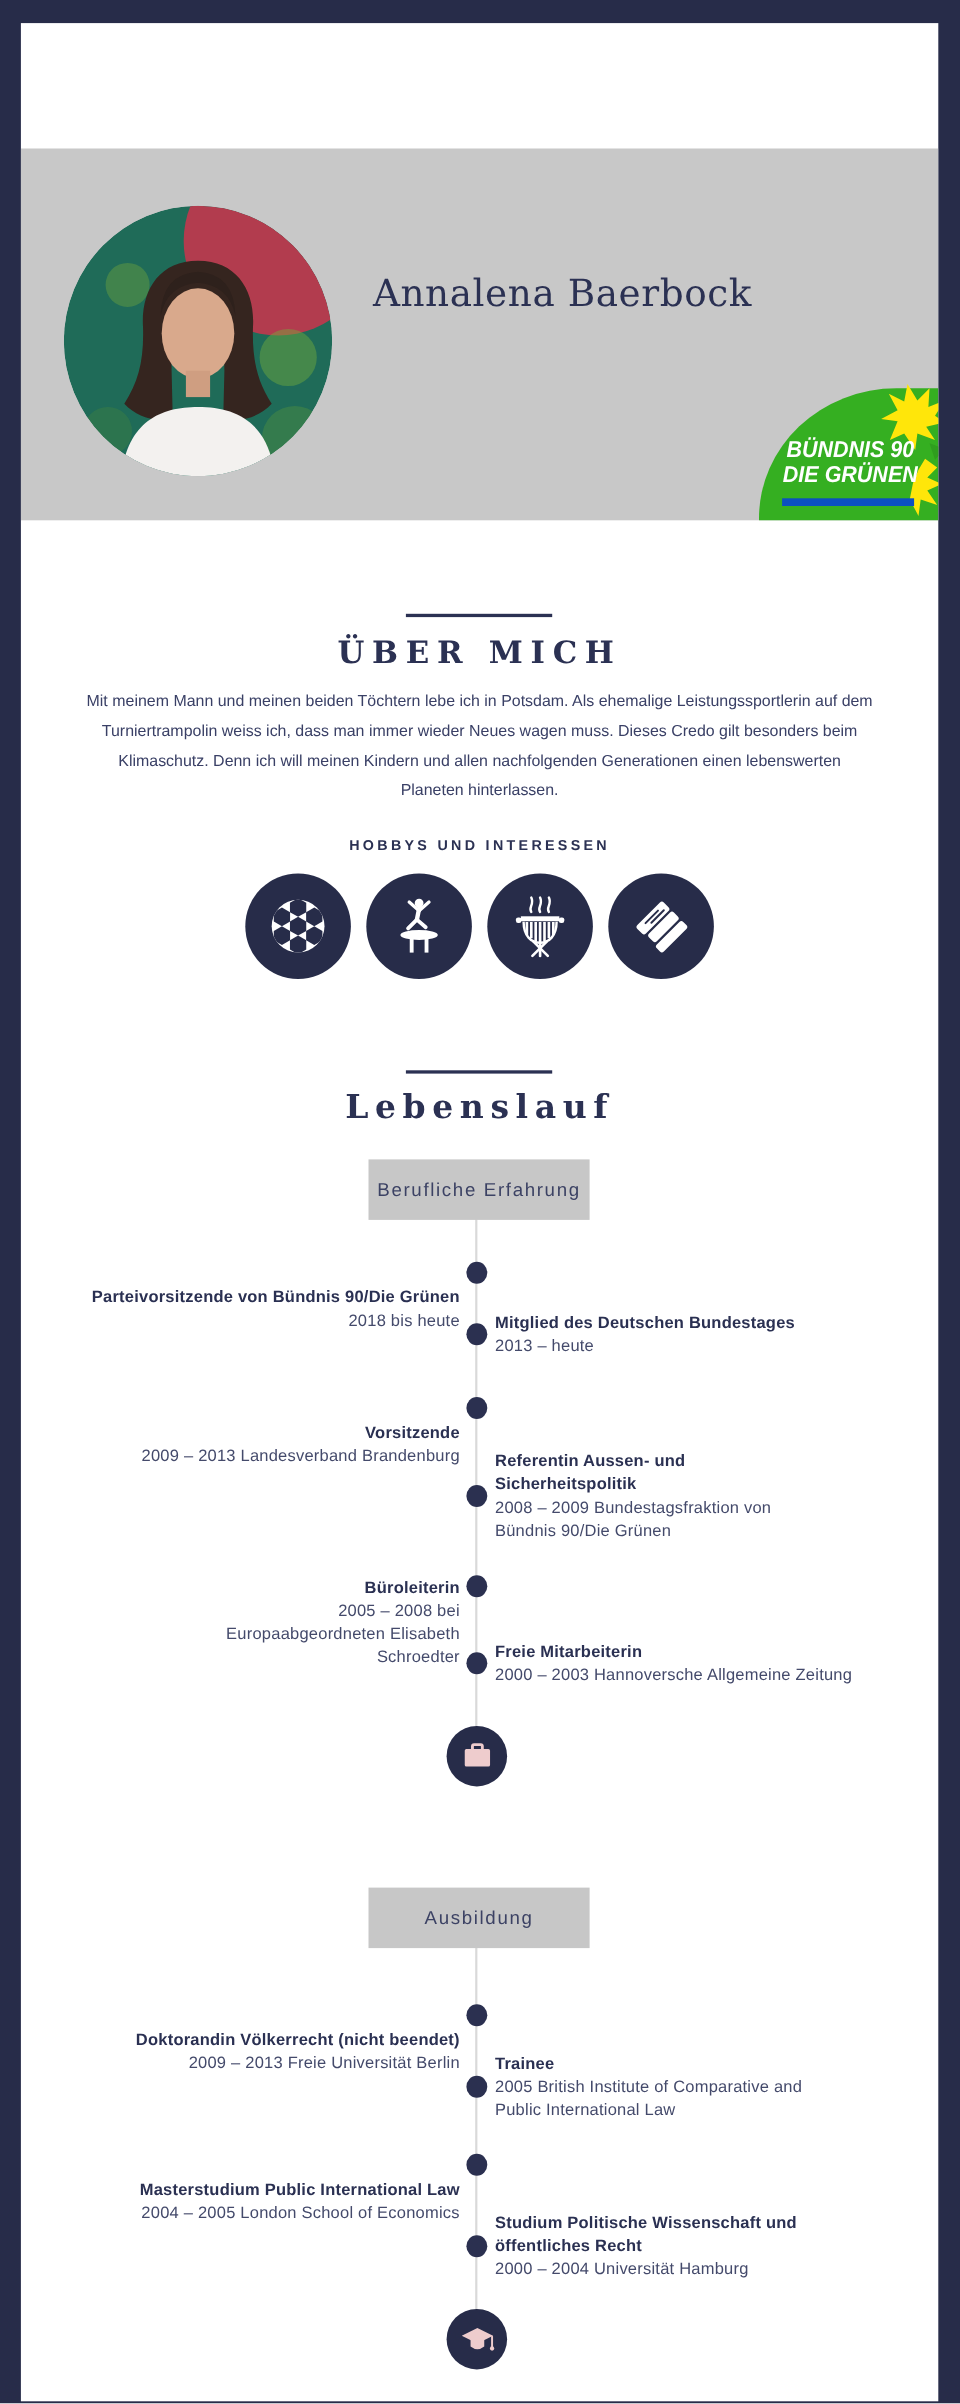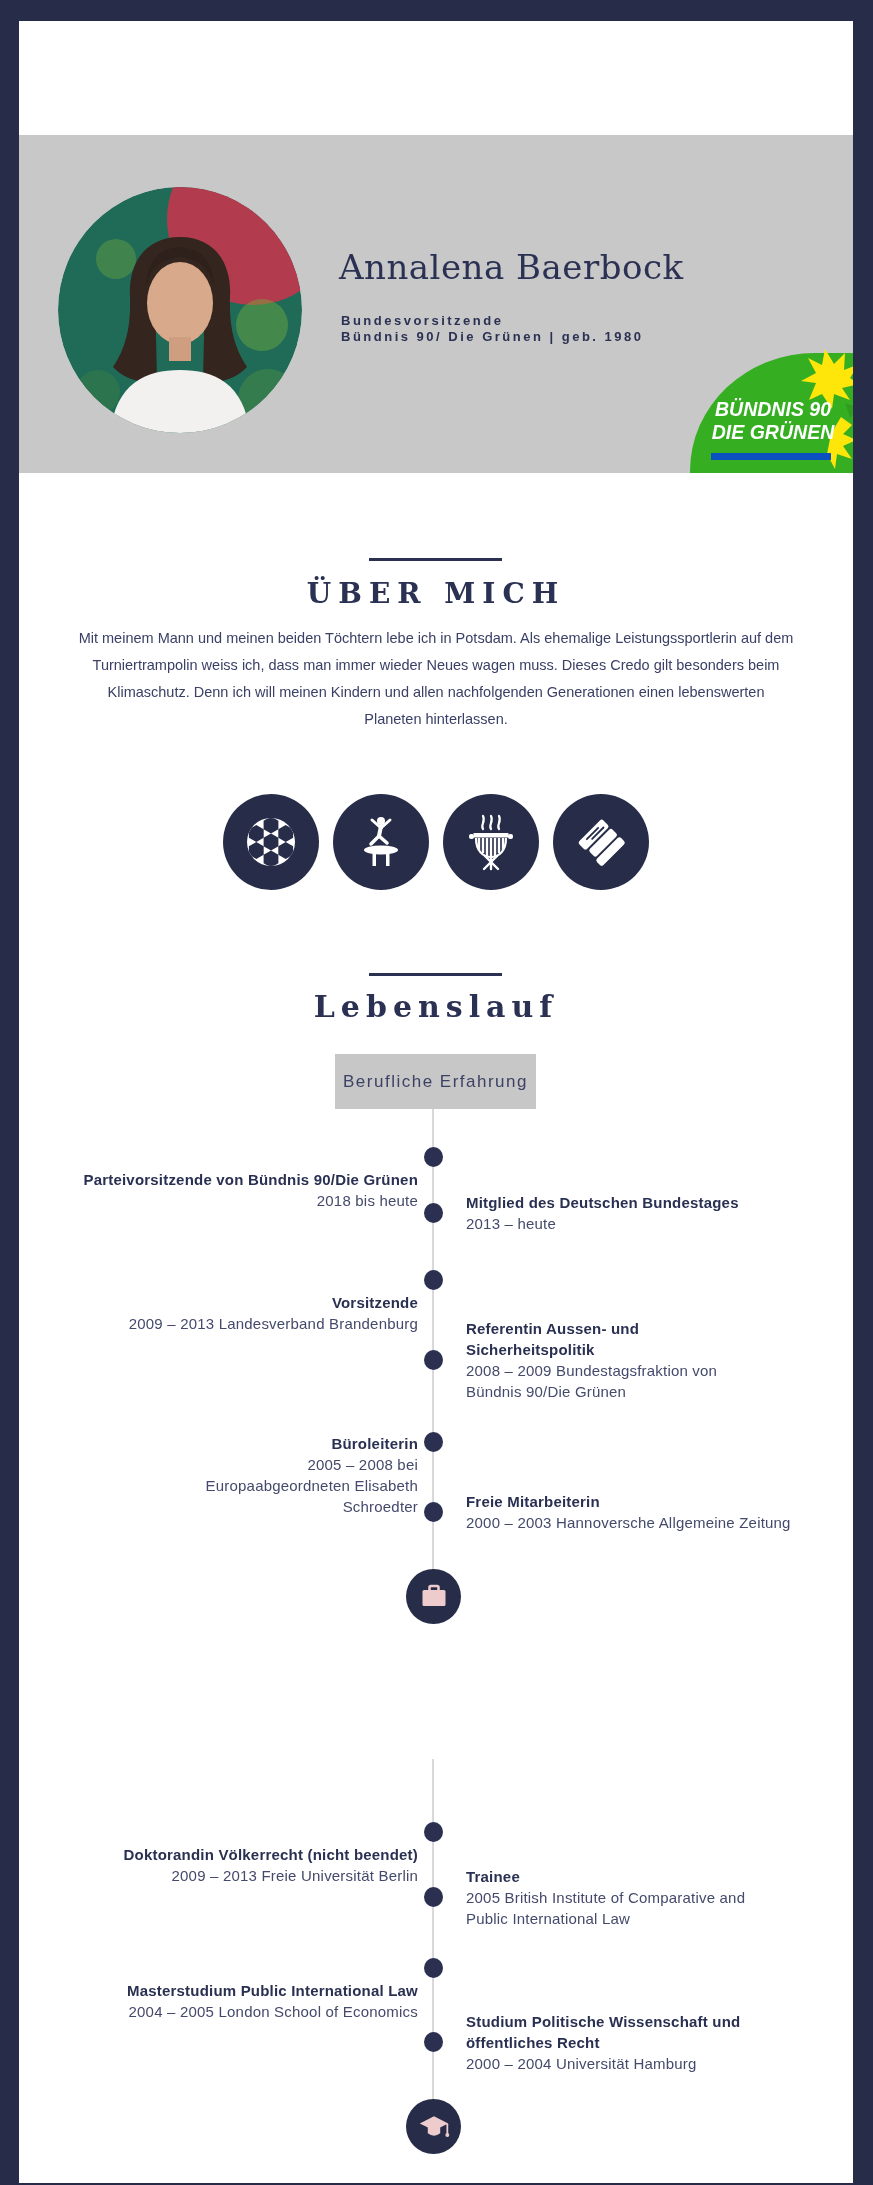--- a/index.html
+++ b/index.html
@@ -36,21 +36,21 @@
   .section{position:absolute;left:0;width:834px;}
   .sec0{top:1033px;height:600px;}
   .sec1{top:1695px;height:440px;}
   .sec-box{position:absolute;left:316px;top:0;width:201px;height:55px;background:#c7c7c7;display:flex;align-items:center;justify-content:center;font-size:17px;letter-spacing:1.5px;color:#3c4264;}
   .tl-line{position:absolute;left:413px;width:2px;background:#d9d9d9;}
   .sec0 .tl-line{top:43px;height:500px;}
   .sec1 .tl-line{top:43px;height:343px;}
   .dot{position:absolute;left:405px;width:19px;height:20px;border-radius:50%;background:#2b3050;transform:translateY(-50%);}
   .entry{position:absolute;transform:translateY(-50%);max-width:380px;}
   .entry.left{right:435px;text-align:right;margin-top:33px;}
-  .entry.right{left:431px;text-align:left;margin-left:16px;}
+  .entry.right{left:431px;text-align:left;}
   .entry-title{font-weight:bold;font-size:15px;line-height:21px;letter-spacing:0.2px;color:#2a3052;}
   .entry-sub{font-size:15px;line-height:21px;letter-spacing:0.2px;color:#444a6b;}
   .sec0 .e0{top:103px;} .sec0 .e1{top:159px;} .sec0 .e2{top:226px;}
   .sec0 .e3{top:306px;} .sec0 .e4{top:388px;} .sec0 .e5{top:458px;}
   .sec1 .e0{top:116px;} .sec1 .e1{top:181px;} .sec1 .e2{top:252px;} .sec1 .e3{top:326px;}
   .sec0 .entry.e3{max-width:252px;}
   .sec0 .entry.e4{max-width:256px;}
   .sec1 .entry.e1{max-width:318px;}
   .sec1 .entry.e3{max-width:296px;}
   .tl-cap{position:absolute;left:387px;width:55px;height:55px;border-radius:50%;background:#272c49;display:flex;align-items:center;justify-content:center;}
@@ -81,43 +81,40 @@
             <circle cx="40" cy="205" r="22" fill="#4d8a38" opacity="0.3"></circle>
             <path fill="#35251f" d="M122 50 C86 50 70 78 72 110 C73 140 68 160 55 180 C68 194 88 198 99 191 L98 150 C98 120 101 100 109 92 L135 92 C143 100 146 120 146 150 L145 191 C156 198 176 194 189 180 C176 160 171 140 172 110 C174 78 158 50 122 50 Z"></path>
             <ellipse cx="122" cy="116" rx="33" ry="41" fill="#d9a98c"></ellipse>
             <path fill="#2e211c" d="M88 100 Q89 62 122 60 Q155 62 156 100 Q150 72 122 70 Q94 72 88 100 Z"></path>
             <rect x="111" y="150" width="22" height="24" fill="#cf9e81"></rect>
             <path fill="#f3f1ef" d="M52 246 C58 196 88 183 122 183 C156 183 186 196 192 246 Z"></path>
           </g>
         </svg>
       </div>
       <div class="name">Annalena Baerbock</div>
-      <div class="role">
-        <div>Bundesvorsitzende</div>
-        <div>Bündnis 90/ Die Grünen | geb. 1980</div>
-      </div>
       <div class="logo">
         <svg class="sunflower" viewBox="0 0 72 132">
           <g fill="#ffe60a">
             <path d="M38 2 L47 17 L58 6 L57 23 L72 17 L63 31 L72 37 L55 41 L63 53 L47 47 L45 62 L35 47 L22 53 L29 36 L14 34 L29 26 L21 11 L35 18 Z"></path>
             <path d="M54 70 L65 78 L56 87 L69 93 L56 99 L65 112 L50 107 L48 122 L40 107 L43 92 L48 80 Z"></path>
           </g>
           <path d="M58 56 L72 61 L63 71 Z" fill="#2f9e1e"></path>
         </svg>
         <div class="logo-text">
           <div>BÜNDNIS 90</div>
           <div>DIE GRÜNEN</div>
         </div>
         <div class="logo-bar"></div>
       </div>
     </div>
 
     <div class="divider div1"></div>
     <div class="h-serif h-about">ÜBER MICH</div>
     <div class="about-p">Mit meinem Mann und meinen beiden Töchtern lebe ich in Potsdam. Als ehemalige Leistungssportlerin auf dem Turniertrampolin weiss ich, dass man immer wieder Neues wagen muss. Dieses Credo gilt besonders beim Klimaschutz. Denn ich will meinen Kindern und allen nachfolgenden Generationen einen lebenswerten Planeten hinterlassen.</div>
+    <div class="h-hobbies">HOBBYS UND INTERESSEN</div>
 
     <div class="hobbies">
       <div class="hobby">
         <svg viewBox="0 0 60 60">
           <defs>
             <clipPath id="sb">
                 <circle cx="30" cy="30" r="24"></circle>
               </clipPath>
             <polygon id="hex" points="0,-8.5 7.4,-4.25 7.4,4.25 0,8.5 -7.4,4.25 -7.4,-4.25"></polygon>
           </defs>
@@ -241,20 +238,21 @@
     <div class="dot e0"></div>
         <div class="dot e1"></div>
         <div class="dot e2"></div>
         <div class="dot e3"></div>
         <div class="dot e4"></div>
         <div class="dot e5"></div>
       </div>
 
     <div class="section sec1">
       <div class="tl-line"></div>
+      <div class="sec-box">Ausbildung</div>
       <div class="entries">
   <div class="entry e0 left">
     <div class="entry-title">Doktorandin Völkerrecht (nicht beendet)</div>
     <div class="entry-sub">2009 – 2013 Freie Universität Berlin</div>
   </div>
 
   <div class="entry e1 right">
     <div class="entry-title">Trainee</div>
     <div class="entry-sub">2005 British Institute of Comparative and Public International Law</div>
   </div>

